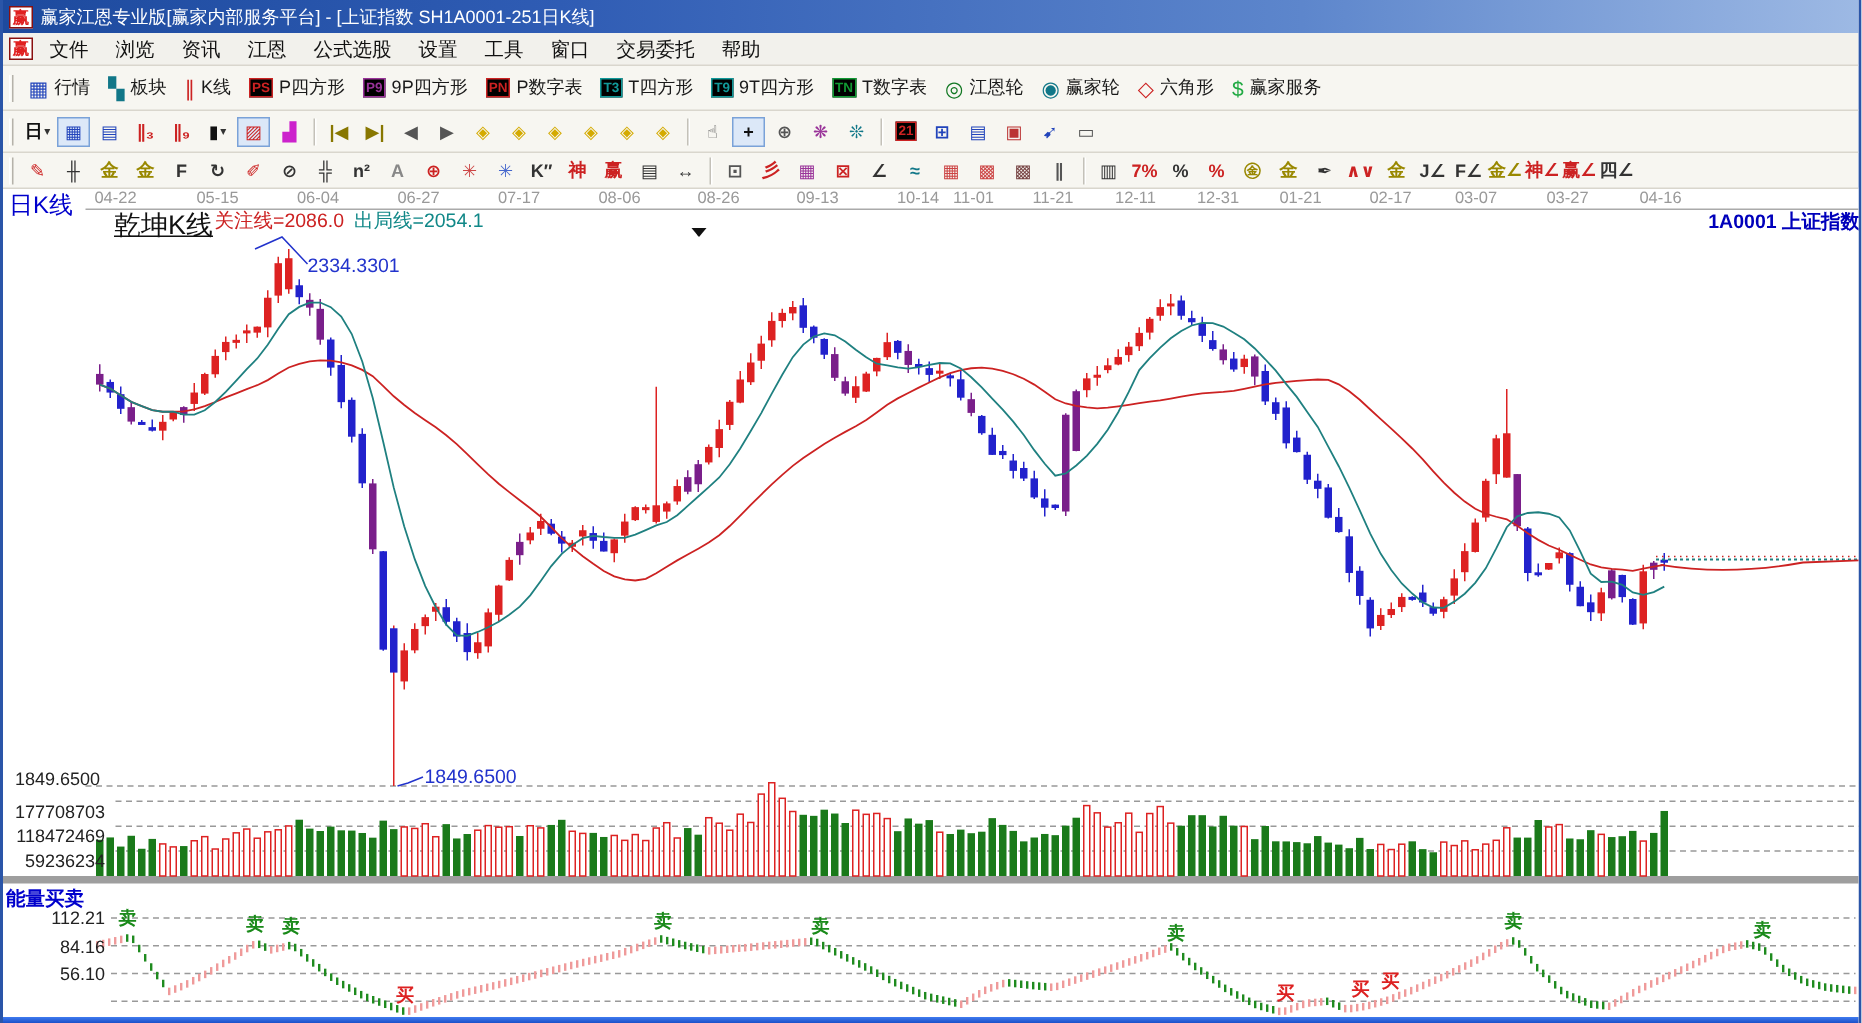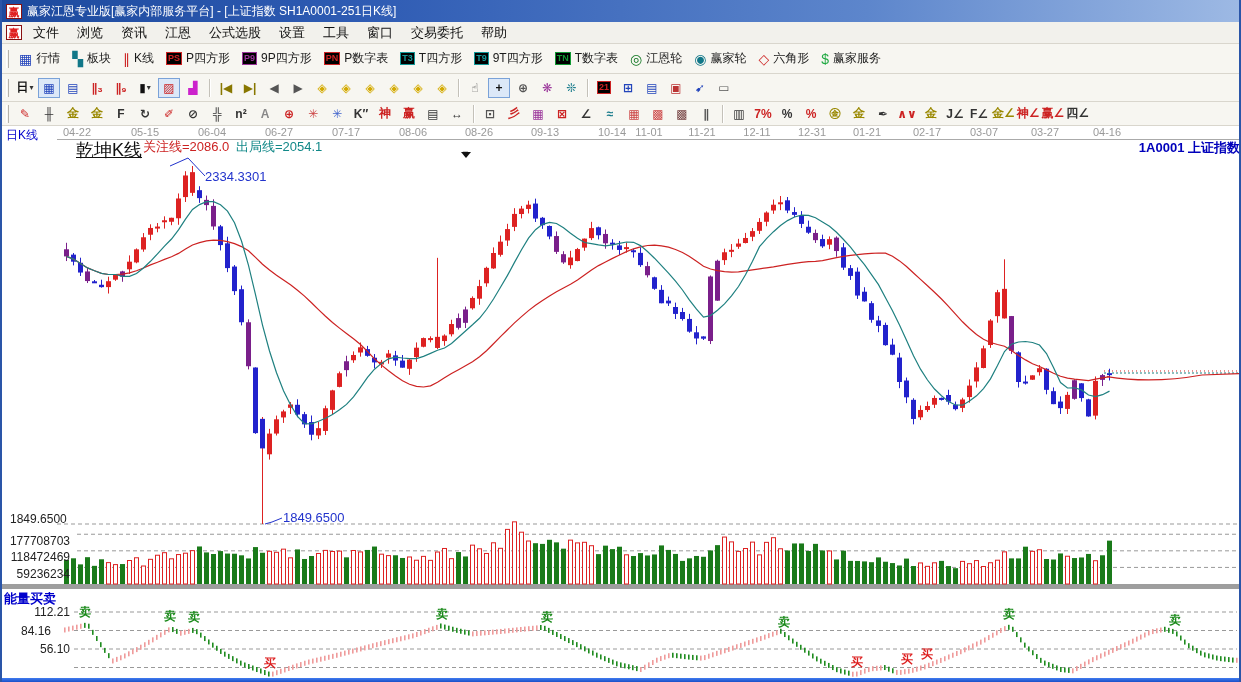--- a/index.html
+++ b/index.html
@@ -35,21 +35,21 @@
   .badge { font-size:9px; font-weight:bold; border:1px solid; padding:0 1px; line-height:11px; background:#000000; }
   .glyph { font-size:14px; line-height:14px; }
   .tool { min-width:22px; height:20px; display:inline-flex; align-items:center; justify-content:center;
     font-size:12px; font-weight:bold; margin:0 1px; cursor:default; white-space:nowrap; }
   .tool.sel { border:1px solid #7aa2d8; background:#dce8f8; }
   .dd { font-size:8px; color:#333; margin-left:1px; }
   
   #chart-wrap { position:absolute; left:0; top:126px; width:1241px; height:552px; background:#fff; }
   #chart-svg { position:absolute; left:0; top:0; }
   .ov { position:absolute; white-space:nowrap; }
-  #period-label { left:4px; top:1px; color:#0000cc; font-size:12px; }
+  #period-label { left:4px; top:1px; color:#0000cc; font-size:16px; }
   .date-tick { position:absolute; top:0; transform:translateX(-50%); font-size:11px; color:#999; }
   #overlay-name { left:74px; top:12px; color:#111; font-size:18px;text-decoration:underline; }
   #attention-line-label { left:141px; top:12px; color:#cc2222; font-size:13px; }
   #exit-line-label { left:234px; top:12px; color:#118888; font-size:13px; }
   #symbol-label { right:3px; top:13px; color:#0000bb; font-size:13px; font-weight:bold; }
   #high-label { left:203px; top:43px; color:#2233cc; font-size:13px; }
   #low-label  { left:281px; top:384px; color:#2233cc; font-size:13px; }
   #low-axis-label { left:8px; top:386px; color:#222; font-size:12px; }
   #chart-caret { left:459px; top:23px; color:#111; font-size:9px; }
   .vol-axis-label, .osc-axis-label { position:absolute; left:0; width:68px; text-align:right;
@@ -1137,18 +1137,18 @@
     <span class="ov" id="attention-line-label">关注线=2086.0</span>
     <span class="ov" id="exit-line-label">出局线=2054.1</span>
     <span class="ov" id="symbol-label">1A0001  上证指数</span>
     <span class="ov" id="chart-caret">▼</span>
     <span class="ov" id="high-label">2334.3301</span>
     <span class="ov" id="low-label">1849.6500</span>
     <span class="ov" id="low-axis-label">1849.6500</span>
 
     <span id="vol-axis"><span class="vol-axis-label" style="top: 408px;">177708703</span><span class="vol-axis-label" style="top: 424px;">118472469</span><span class="vol-axis-label" style="top: 441px;">59236234</span></span>
     <span class="ov" id="osc-title">能量买卖</span>
-    <span id="osc-axis"><span class="osc-axis-label" style="top: 479px;">112.21</span><span class="osc-axis-label" style="top: 498px; text-align: center;">84.16</span><span class="osc-axis-label" style="top: 516px;">56.10</span><span class="osc-axis-label" style="top: 552px; font-style: italic;">28.05</span></span>
+    <span id="osc-axis"><span class="osc-axis-label" style="top: 479px;">112.21</span><span class="osc-axis-label" style="top: 498px;">84.16</span><span class="osc-axis-label" style="top: 516px;">56.10</span><span class="osc-axis-label" style="top: 552px; font-style: italic;">28.05</span></span>
     <span id="signals"><span class="sig sig-sell" style="left: 83px; top: 478.129px;">卖</span><span class="sig sig-sell" style="left: 168px; top: 481.627px;">卖</span><span class="sig sig-sell" style="left: 192px; top: 482.946px;">卖</span><span class="sig sig-sell" style="left: 440px; top: 479.532px;">卖</span><span class="sig sig-sell" style="left: 545px; top: 482.873px;">卖</span><span class="sig sig-sell" style="left: 782px; top: 487.524px;">卖</span><span class="sig sig-sell" style="left: 1007px; top: 479.978px;">卖</span><span class="sig sig-sell" style="left: 1173px; top: 485.939px;">卖</span><span class="sig sig-buy" style="left: 268px; top: 528.794px;">买</span><span class="sig sig-buy" style="left: 855px; top: 527.682px;">买</span><span class="sig sig-buy" style="left: 905px; top: 525.294px;">买</span><span class="sig sig-buy" style="left: 925px; top: 519.671px;">买</span></span>
   </div>
 
   <div id="bottombar"></div>
 </div>
 
 </body></html>

